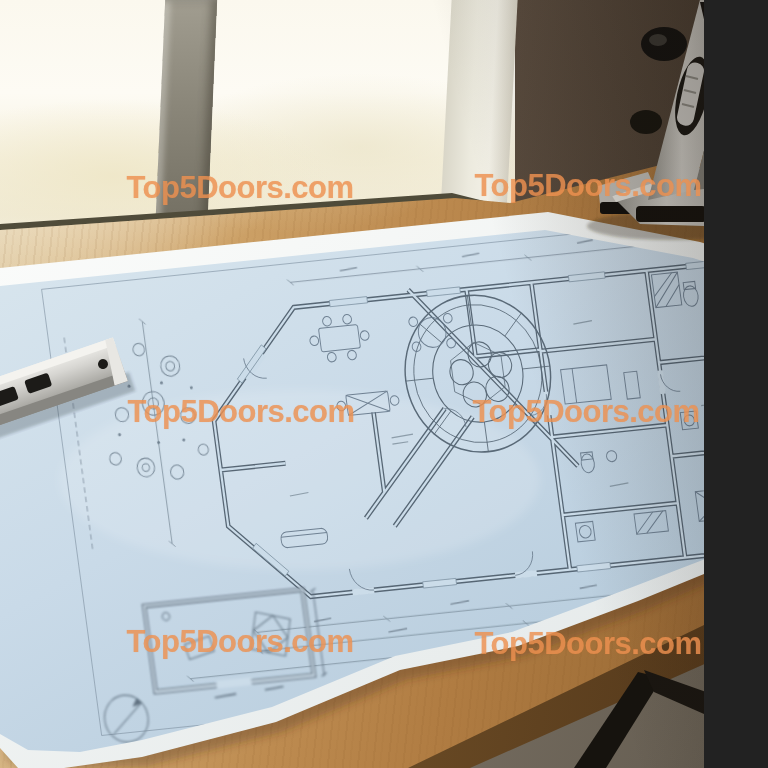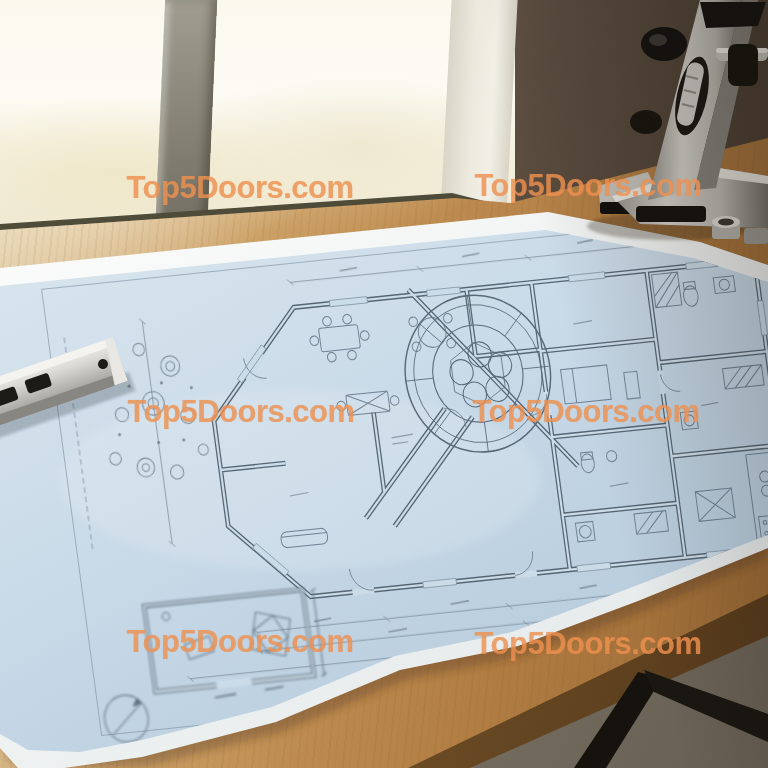--- a/index.html
+++ b/index.html
@@ -1,16 +1,16 @@
 <!DOCTYPE html>
 <html><head>
 <meta charset="utf-8">
 <style>
   html,body{margin:0;padding:0;background:#222;}
-  .stage{position:relative;width:768px;height:768px;overflow:hidden;
+  .stage{position:relative;width:704px;height:768px;overflow:hidden;
          font-family:"Liberation Sans",sans-serif;}
   .layer{position:absolute;inset:0;}
 
   
   .wall{background:linear-gradient(100deg,#8b7a68 0%,#6e5f50 35%,#5a4c3f 62%,#463a2e 100%);}
 
   
   .window{position:absolute;left:0;top:0;width:515px;height:245px;
     background:
       radial-gradient(60% 45% at 22% 72%,rgba(238,230,198,.85),rgba(238,230,198,0) 70%),

